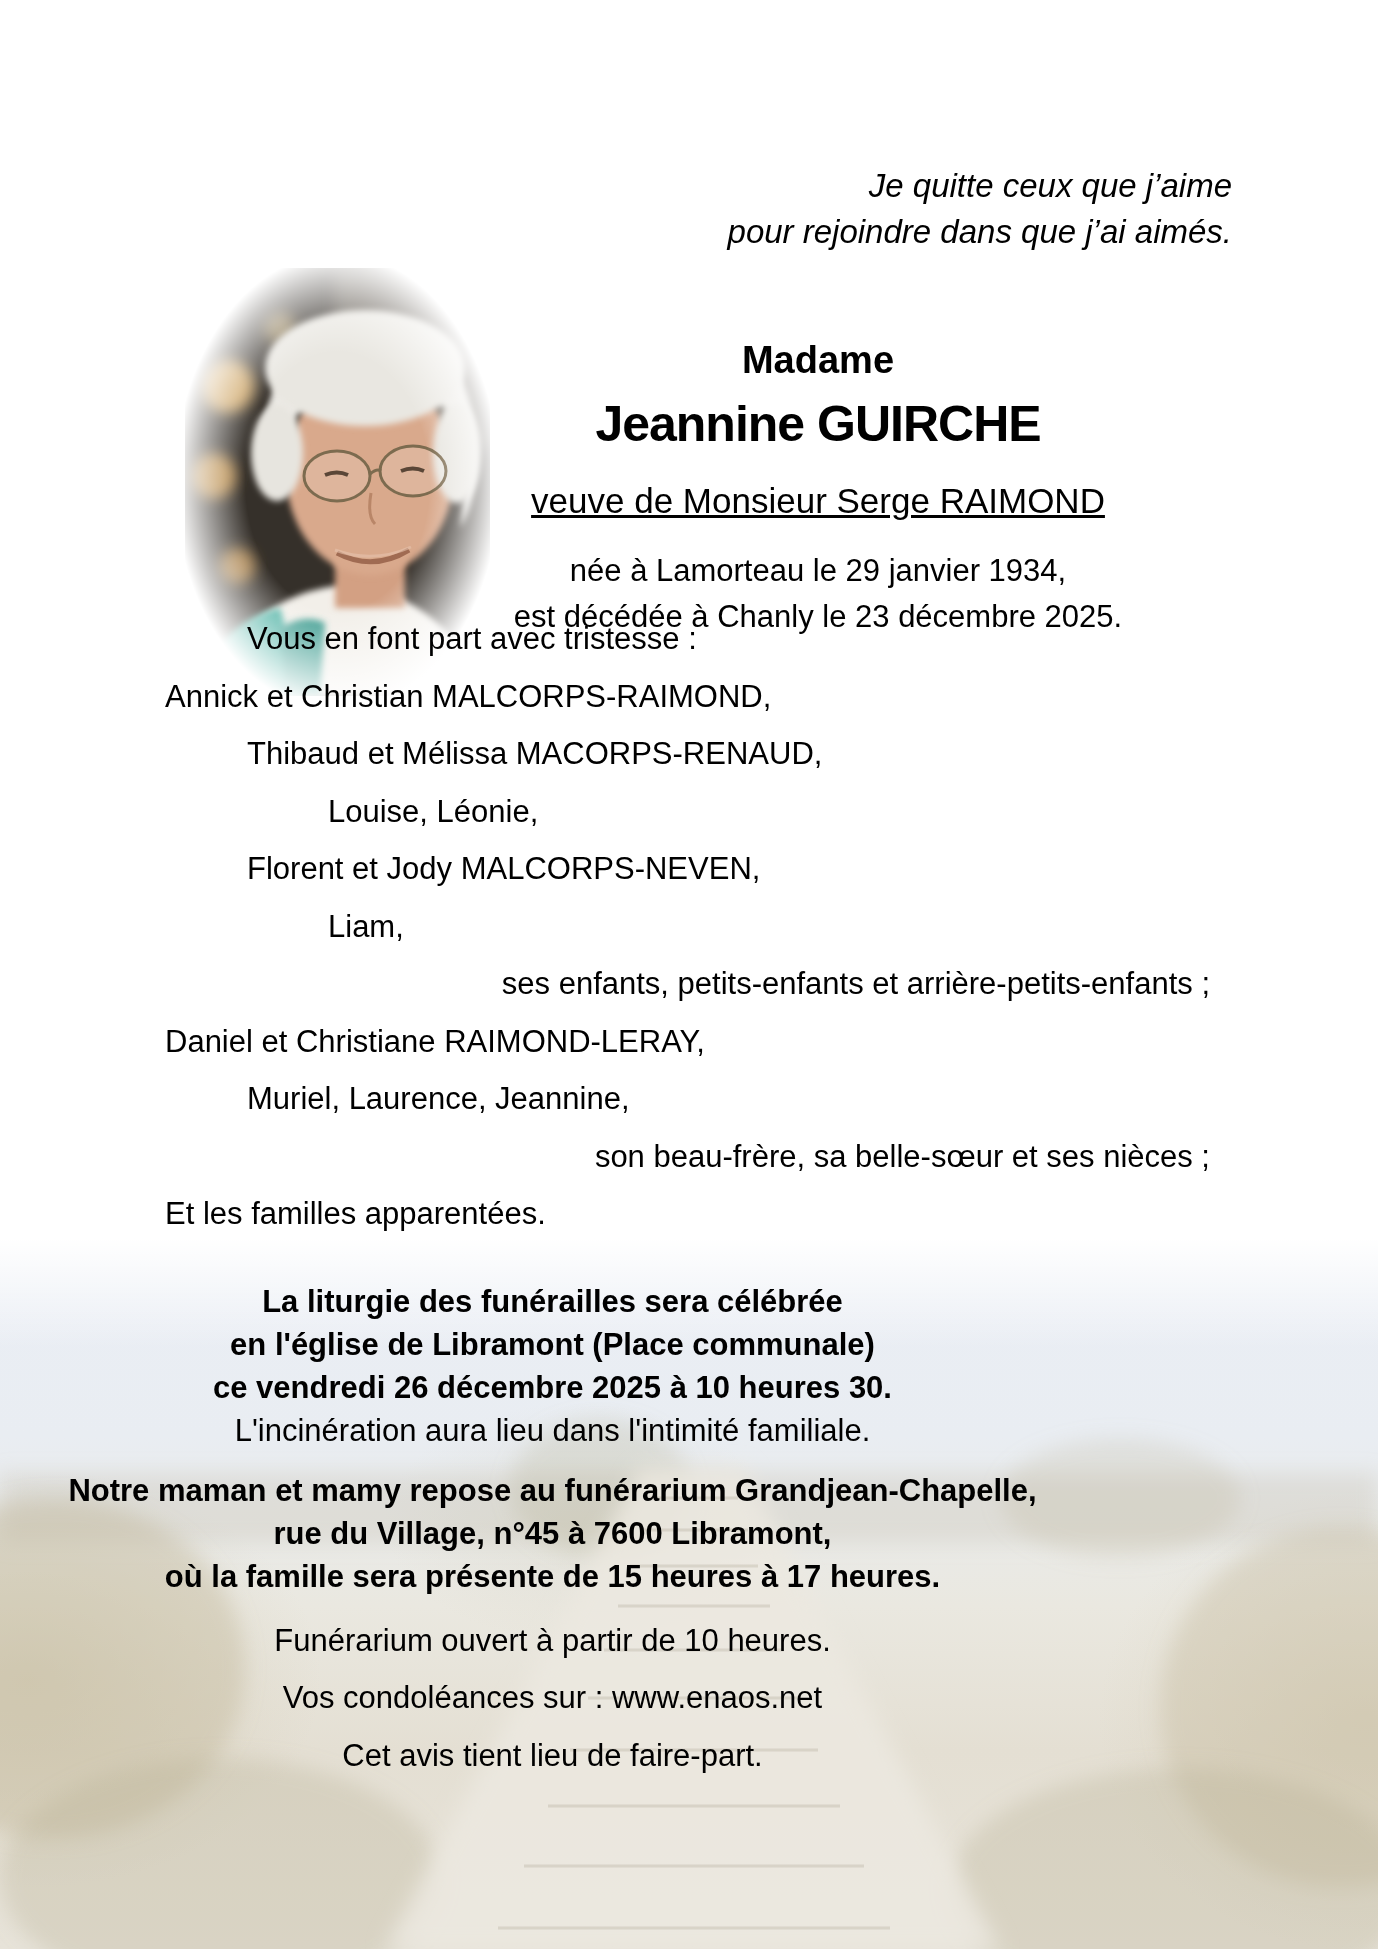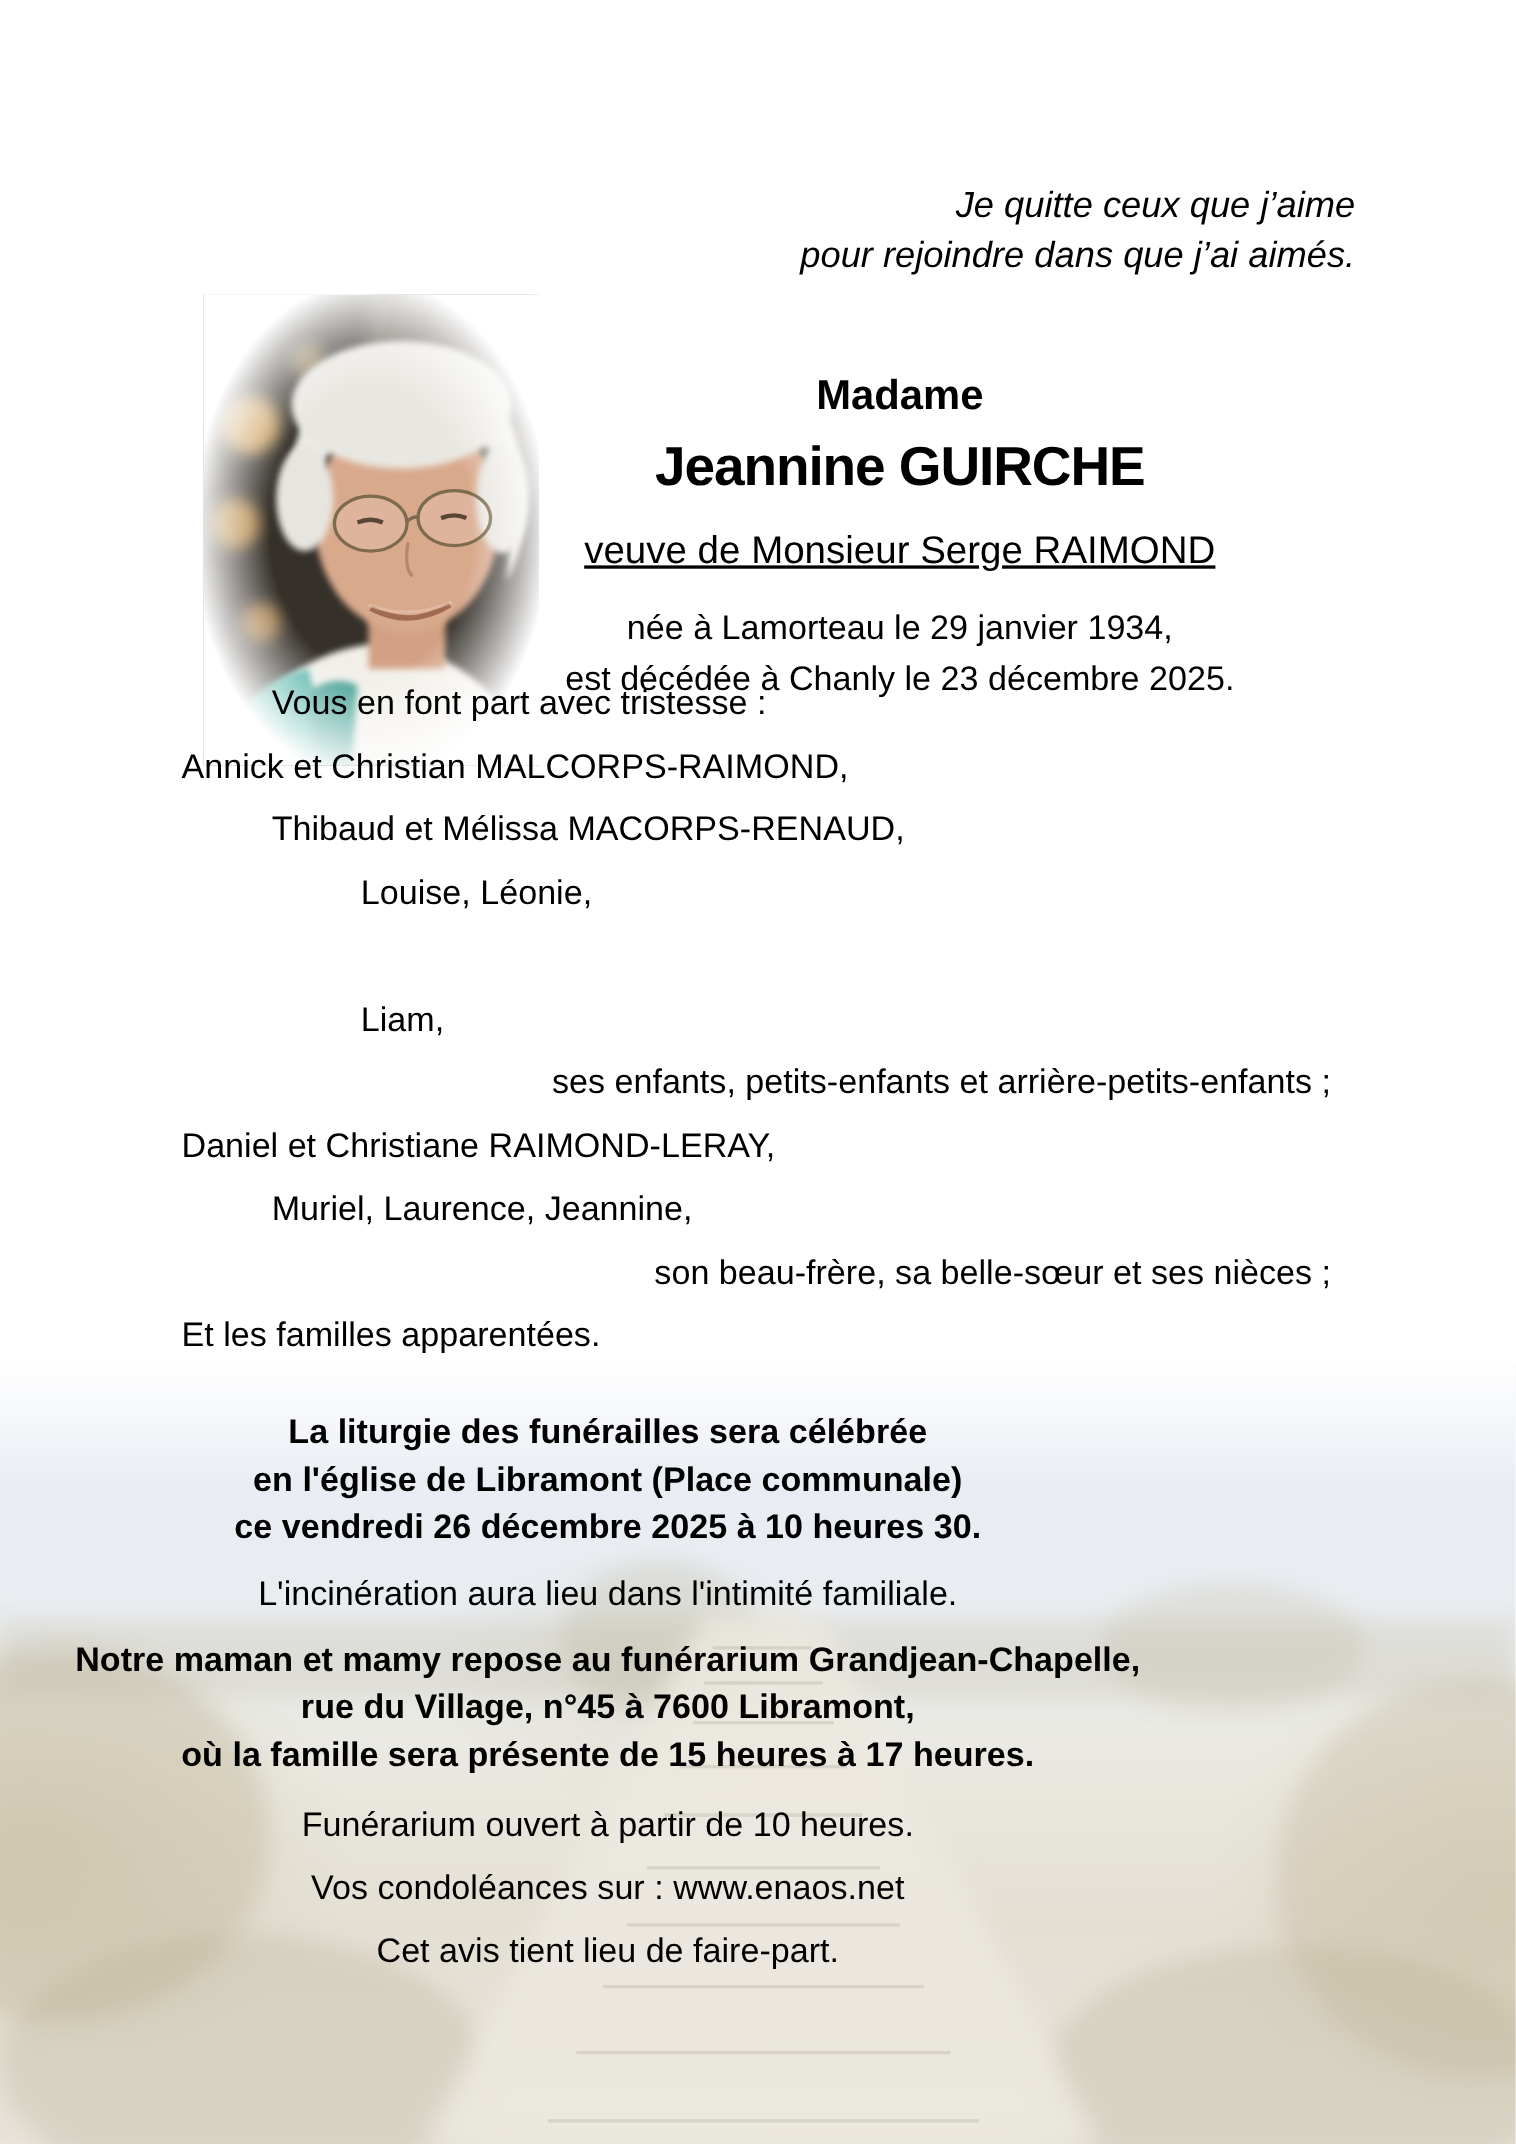--- a/index.html
+++ b/index.html
@@ -91,21 +91,21 @@
   .ceremony{
     position:absolute;
     left:0;top:1280px;
     width:1105px;
     text-align:center;
     font-size:31px;
     line-height:43px;
   }
   .cline{white-space:nowrap;}
   .cline.b{font-weight:bold;}
-  .mt-a{margin-top:18px;}
+  .mt-a{}
   .mt-b{margin-top:17px;}
   .mt-c{margin-top:21px;}
   .mt-d{margin-top:14px;}
   .mt-e{margin-top:15px;}
 </style>
 </head>
 <body>
 
 <div class="page">
 
@@ -164,20 +164,21 @@
     <div class="vitals">
       <div>née à Lamorteau le 29 janvier 1934,</div>
       <div>est décédée à Chanly le 23 décembre 2025.</div>
     </div>
   </div>
 
   <div class="fline f-annick">Annick et Christian MALCORPS-RAIMOND,</div>
   <div class="fline f-intro">Vous en font part avec tristesse :</div>
   <div class="fline f-thibaud">Thibaud et Mélissa MACORPS-RENAUD,</div>
   <div class="fline f-louise">Louise, Léonie,</div>
+  <div class="fline f-florent">Florent et Jody MALCORPS-NEVEN,</div>
   <div class="fline f-liam">Liam,</div>
   <div class="fline f-enfants">ses enfants, petits-enfants et arrière-petits-enfants ;</div>
   <div class="fline f-daniel">Daniel et Christiane RAIMOND-LERAY,</div>
   <div class="fline f-muriel">Muriel, Laurence, Jeannine,</div>
   <div class="fline f-beaufrere">son beau-frère, sa belle-sœur et ses nièces ;</div>
   <div class="fline f-familles">Et les familles apparentées.</div>
 
   <div class="bg">
     <svg viewBox="0 0 1378 711" preserveAspectRatio="none">
       <defs>

